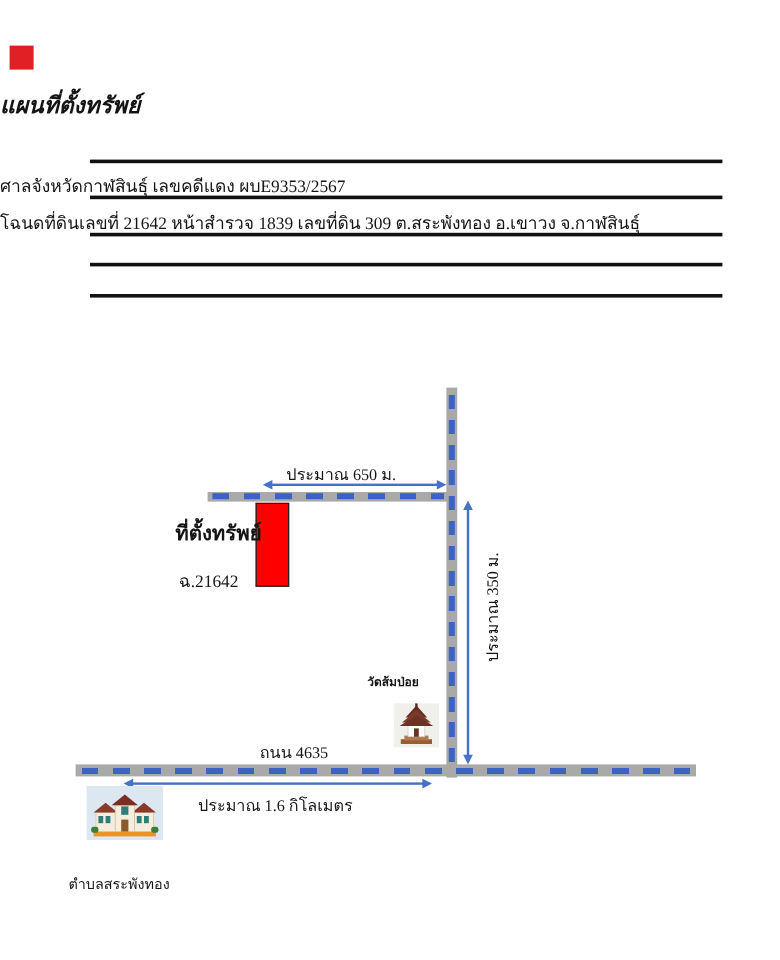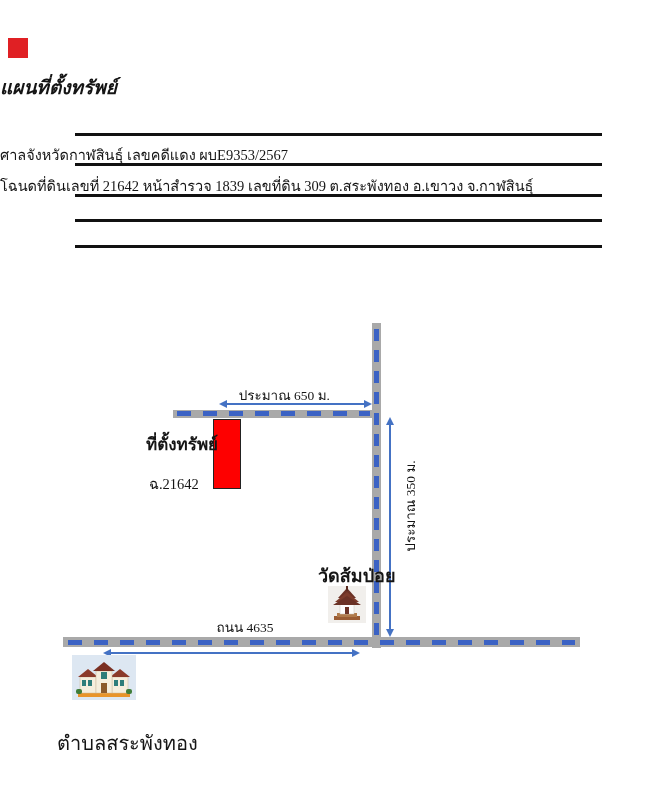--- a/index.html
+++ b/index.html
@@ -40,25 +40,25 @@
   .arrow350-hd{left:386px;top:629px;}
   .arrow16-line{left:110px;top:652px;width:244px;height:2px;}
   .arrow16-hl{left:103px;top:649px;}
   .arrow16-hr{left:352px;top:649px;}
   
   .mlabel{position:absolute;font-size:13.5px;white-space:nowrap;}
   .lbl-650{left:210px;top:384px;width:120px;text-align:right;}
   .lbl-prop1{left:146px;top:430px;font-weight:bold;font-size:17px;text-align:right;}
   .lbl-prop2{left:149px;top:456px;font-weight:normal;font-size:14.5px;margin-top:16px;}
   .lbl-350{left:330px;top:495px;width:160px;text-align:center;transform:rotate(-90deg);}
-  .lbl-temple{left:318px;top:561px;font-weight:bold;font-size:18px;}
+  .lbl-temple{left:306px;top:561px;font-weight:bold;font-size:10px;}
   .lbl-road{left:200px;top:616px;width:90px;text-align:center;}
   .lbl-16km{left:165px;top:660px;}
   .lbl-office1{left:57px;top:701px;font-size:14px;}
-  .lbl-office2{left:57px;top:727px;font-size:20px;}
+  .lbl-office2{left:57px;top:727px;font-size:12px;}
   
   .property{position:absolute;left:213px;top:419px;width:26px;height:68px;
     background:var(--property_fill,#fe0000);border:1px solid #222;}
   
   .temple-icon{position:absolute;left:328px;top:586px;width:38px;height:37px;}
   .building-icon{position:absolute;left:72px;top:655px;width:64px;height:45px;}
 </style>
 </head>
 <body>
 
@@ -106,20 +106,21 @@
     <polygon points="19,2 28,12 10,12" fill="#6b3226"></polygon>
     <polygon points="19,6 31,16 7,16" fill="#7c3b2b"></polygon>
     <polygon points="19,10 33,19 5,19" fill="#6b3226"></polygon>
     <rect x="18" y="0" width="2" height="5" fill="#5a2a20"></rect>
   </svg>
 
   <div class="mlabel lbl-road">ถนน 4635</div>
   <div class="aline arrow16-line"></div>
   <div class="ah ah-left arrow16-hl"></div>
   <div class="ah ah-right arrow16-hr"></div>
+  <div class="mlabel lbl-16km">ประมาณ 1.6 กิโลเมตร</div>
 
   <svg class="building-icon" viewBox="0 0 64 45">
     <rect x="0" y="0" width="64" height="45" fill="#dde7f2"></rect>
     <rect x="6" y="38" width="52" height="4" fill="#e8942a"></rect>
     <rect x="8" y="22" width="16" height="16" fill="#f5eedd" stroke="#c9b99a" stroke-width="0.5"></rect>
     <rect x="40" y="22" width="16" height="16" fill="#f5eedd" stroke="#c9b99a" stroke-width="0.5"></rect>
     <polygon points="6,22 16,14 26,22" fill="#8b3a2a"></polygon>
     <polygon points="38,22 48,14 58,22" fill="#8b3a2a"></polygon>
     <rect x="24" y="16" width="16" height="22" fill="#f5eedd" stroke="#c9b99a" stroke-width="0.5"></rect>
     <polygon points="21,16 32,7 43,16" fill="#7a2f22"></polygon>

